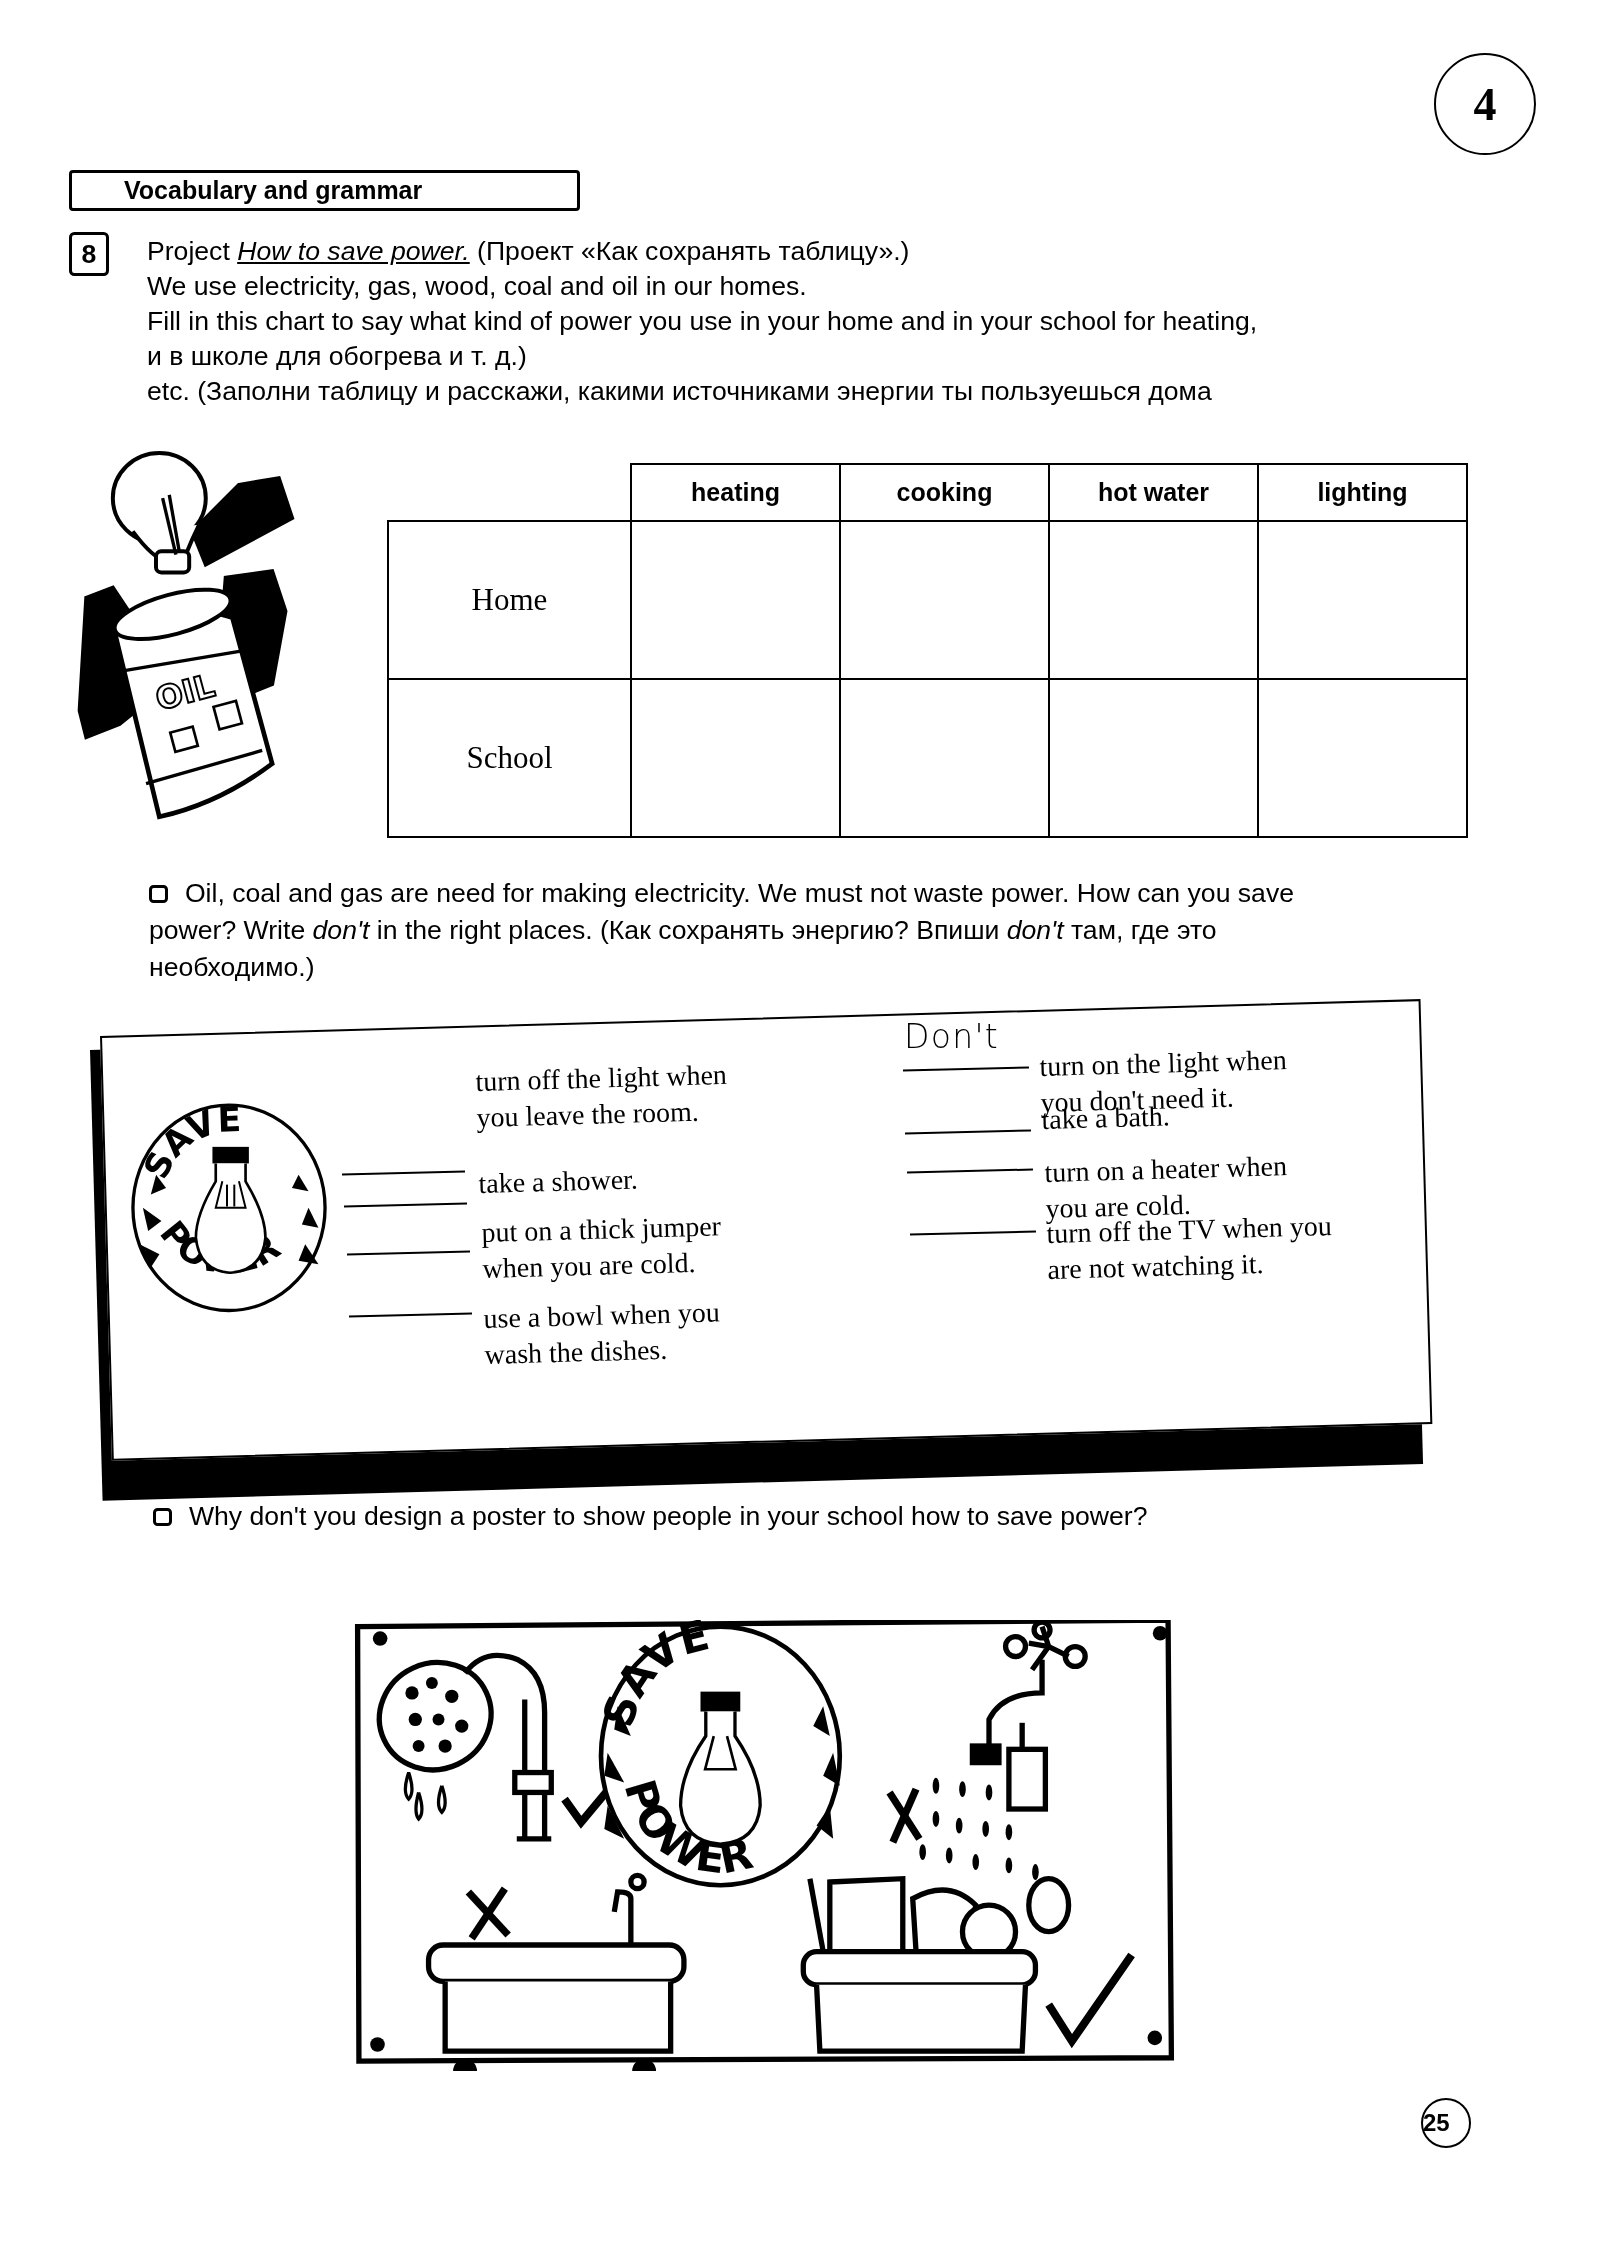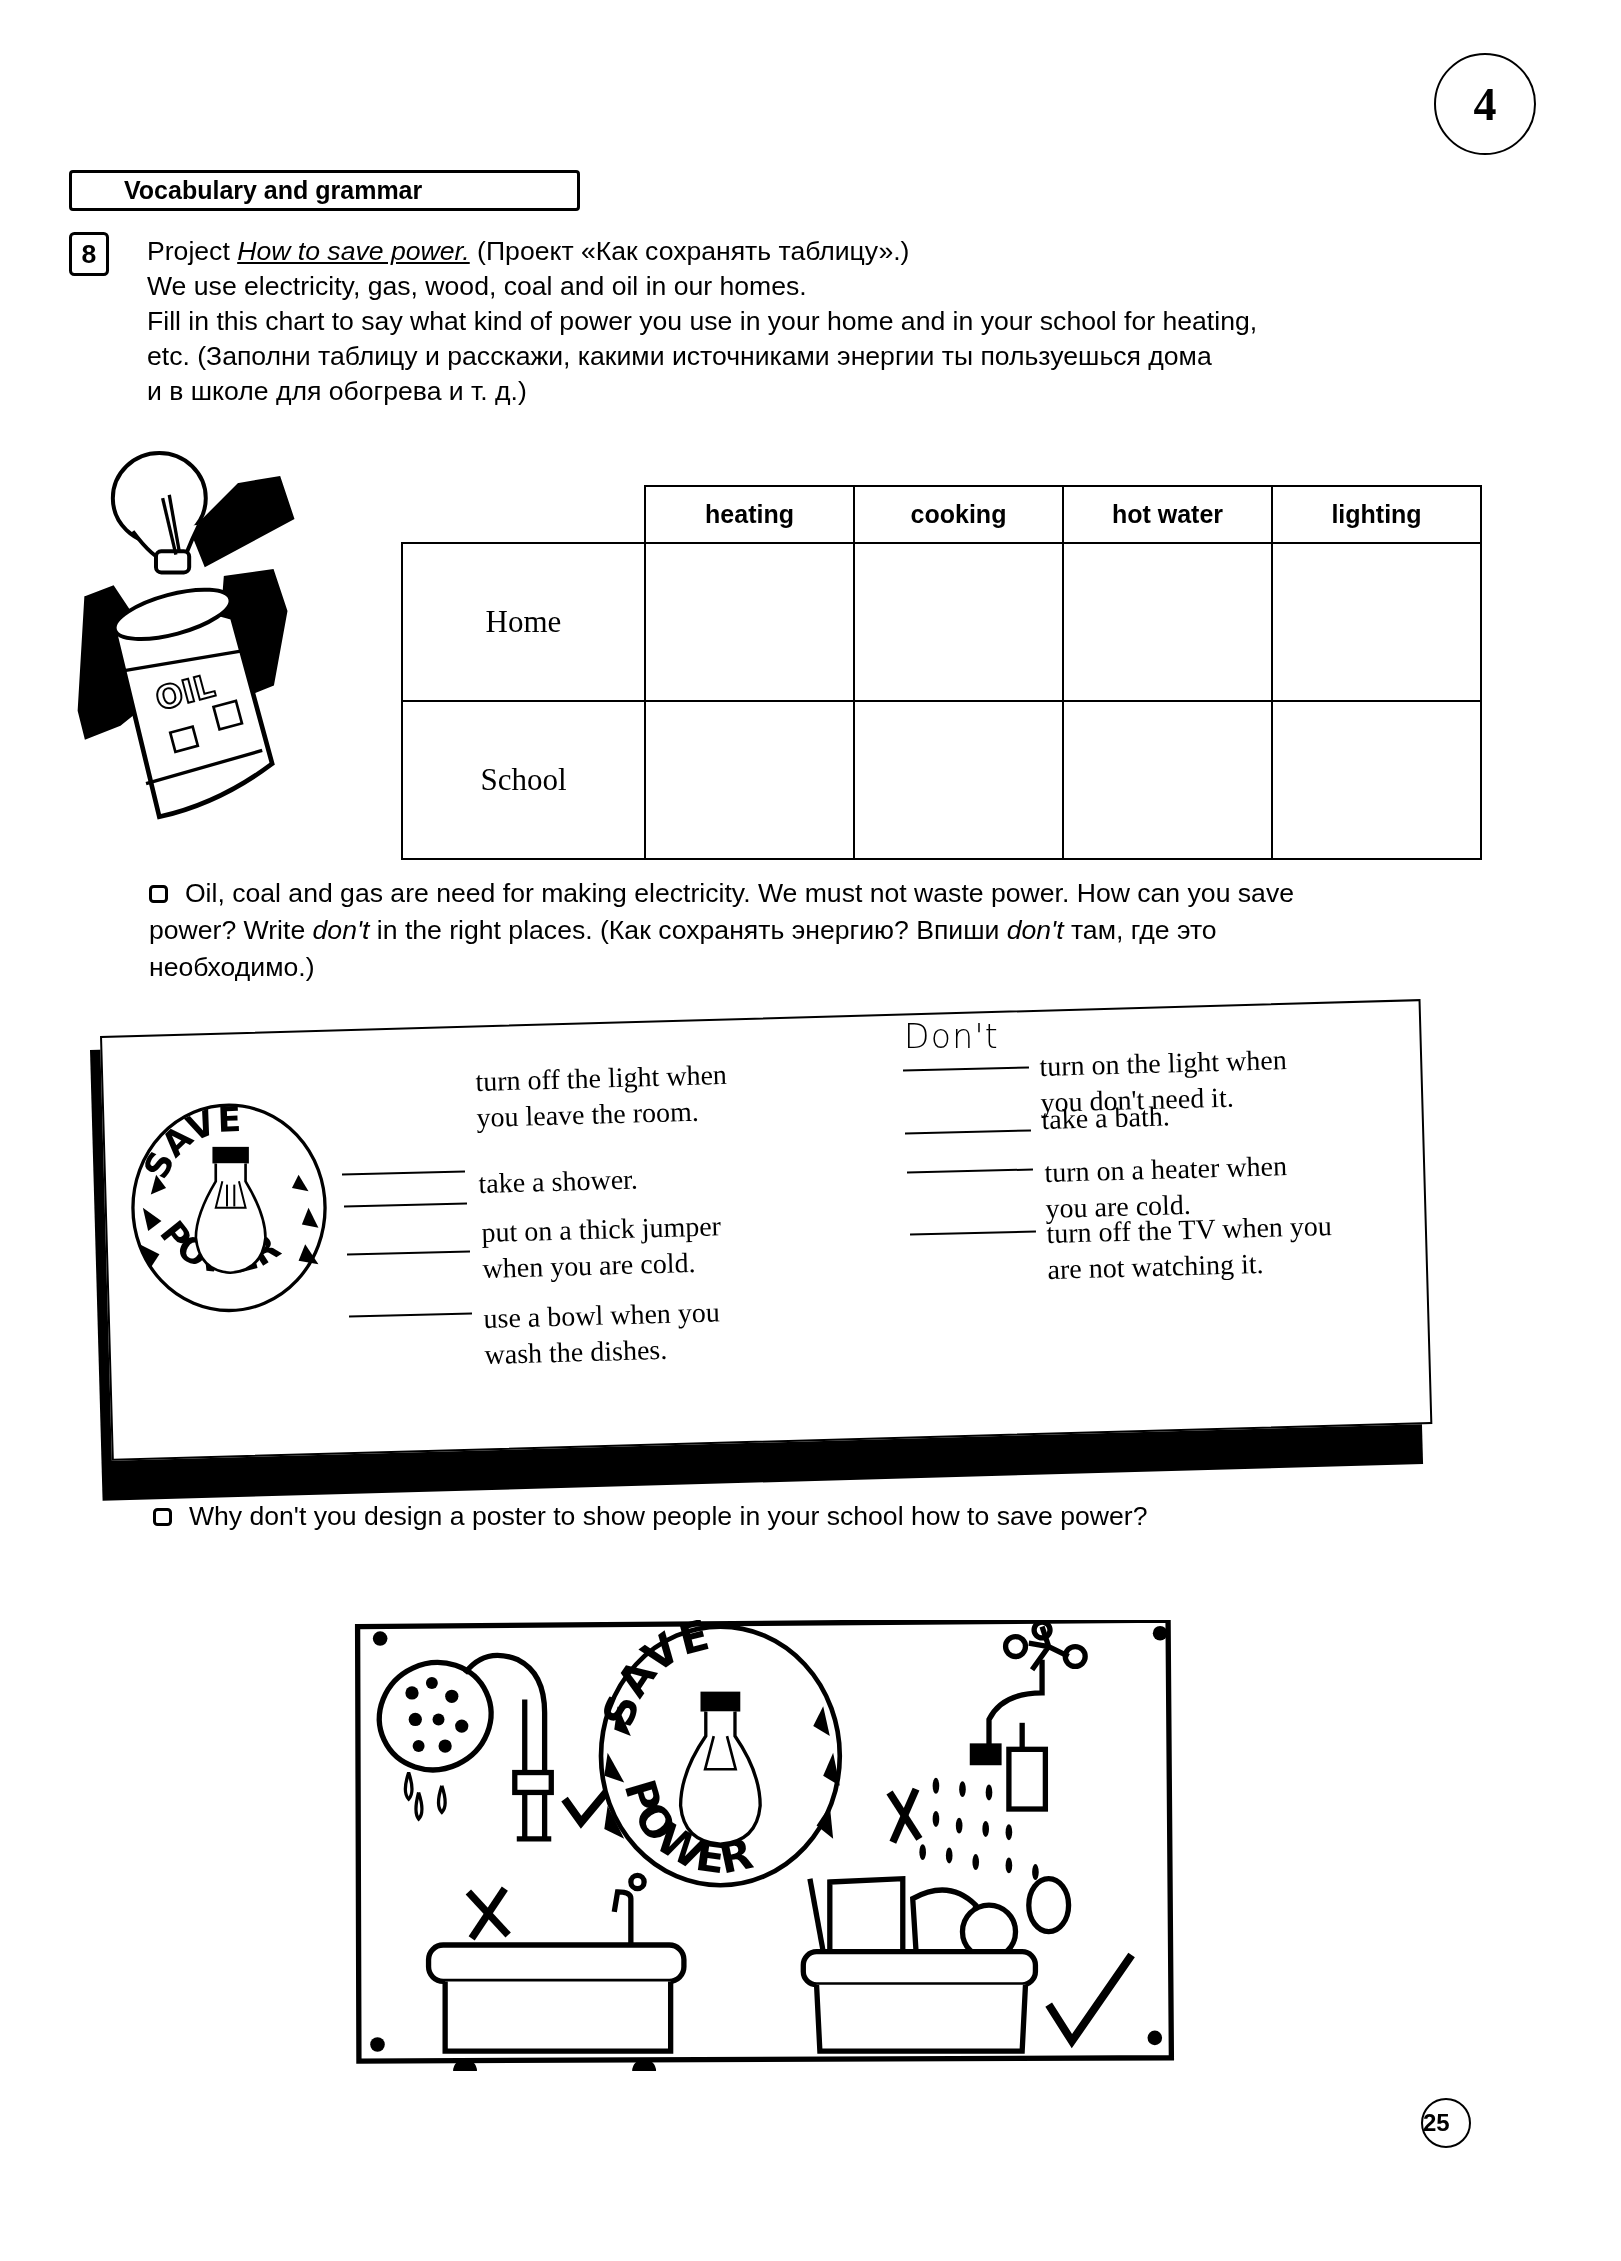--- a/index.html
+++ b/index.html
@@ -13,21 +13,21 @@
   .ex-num { left: 69px; top: 232px; width: 40px; height: 44px; border: 3.3px solid #000; border-radius: 5.3px; box-sizing: border-box; display: flex; align-items: center; justify-content: center; font-weight: bold; font-size: 26.6px; }
 
   .intro { left: 147px; top: 234px; width: 1295px; font-size: 26.6px; line-height: 35px; }
   .intro p { margin: 0; }
   .intro i { font-style: italic; text-decoration: underline; }
 
   
   .energy-illus { left: 73px; top: 445px; width: 239px; height: 425px; }
 
   
-  .power-table { left: 387px; top: 485px; border-collapse: collapse; margin-left: 14px; }
+  .power-table { left: 387px; top: 463px; border-collapse: collapse; }
   .power-table td { border: 2.7px solid #000; box-sizing: border-box; }
   .power-table .hdr { height: 57px; width: 209px; text-align: center; font-weight: bold; font-size: 25px; }
   .power-table .rowlbl { width: 243px; height: 158px; text-align: center; font-family: Liberation Serif, serif; font-size: 31px; }
   .power-table .cell { width: 209px; height: 158px; }
   .power-table .empty { border: none; border-bottom: 2.7px solid #000; border-right: 2.7px solid #000; }
 
   .task { font-size: 26.6px; line-height: 37px; }
   .task i { font-style: italic; }
   .checkbox-sq { display: inline-block; width: 18.6px; height: 18.6px; border: 3.3px solid #000; border-radius: 4.6px; box-sizing: border-box; vertical-align: -1.3px; margin-right: 17.3px; }
 
@@ -60,22 +60,22 @@
 </div>
 
 <div class="abs ex-num">
   <span>8</span>
 </div>
 
 <div class="abs intro">
   <p><span>Project </span><i>How to save power.</i><span> (Проект «Как сохранять таблицу».)</span></p>
   <p>We use electricity, gas, wood, coal and oil in our homes.</p>
   <p>Fill in this chart to say what kind of power you use in your home and in your school for heating,</p>
+  <p>и в школе для обогрева и т. д.)</p>
   <p>etc. (Заполни таблицу и расскажи, какими источниками энергии ты пользуешься дома</p>
-  <p>и в школе для обогрева и т. д.)</p>
 </div>
 
 <svg class="abs energy-illus" viewBox="0 0 360 640">
   <g>
     <path d="M20 230 L60 215 L110 290 L150 300 L120 380 L70 420 L20 440 L10 400 Z" fill="#000" stroke="#000" stroke-width="6"></path>
     <path d="M250 60 L310 50 L330 110 L200 180 L180 130 Z" fill="#000" stroke="#000" stroke-width="6"></path>
     <path d="M230 200 L300 190 L320 250 L300 360 L250 380 L220 330 Z" fill="#000" stroke="#000" stroke-width="6"></path>
   </g>
   <g>
     <ellipse cx="130" cy="80" rx="70" ry="68" fill="#fff" stroke="#000" stroke-width="6"></ellipse>

